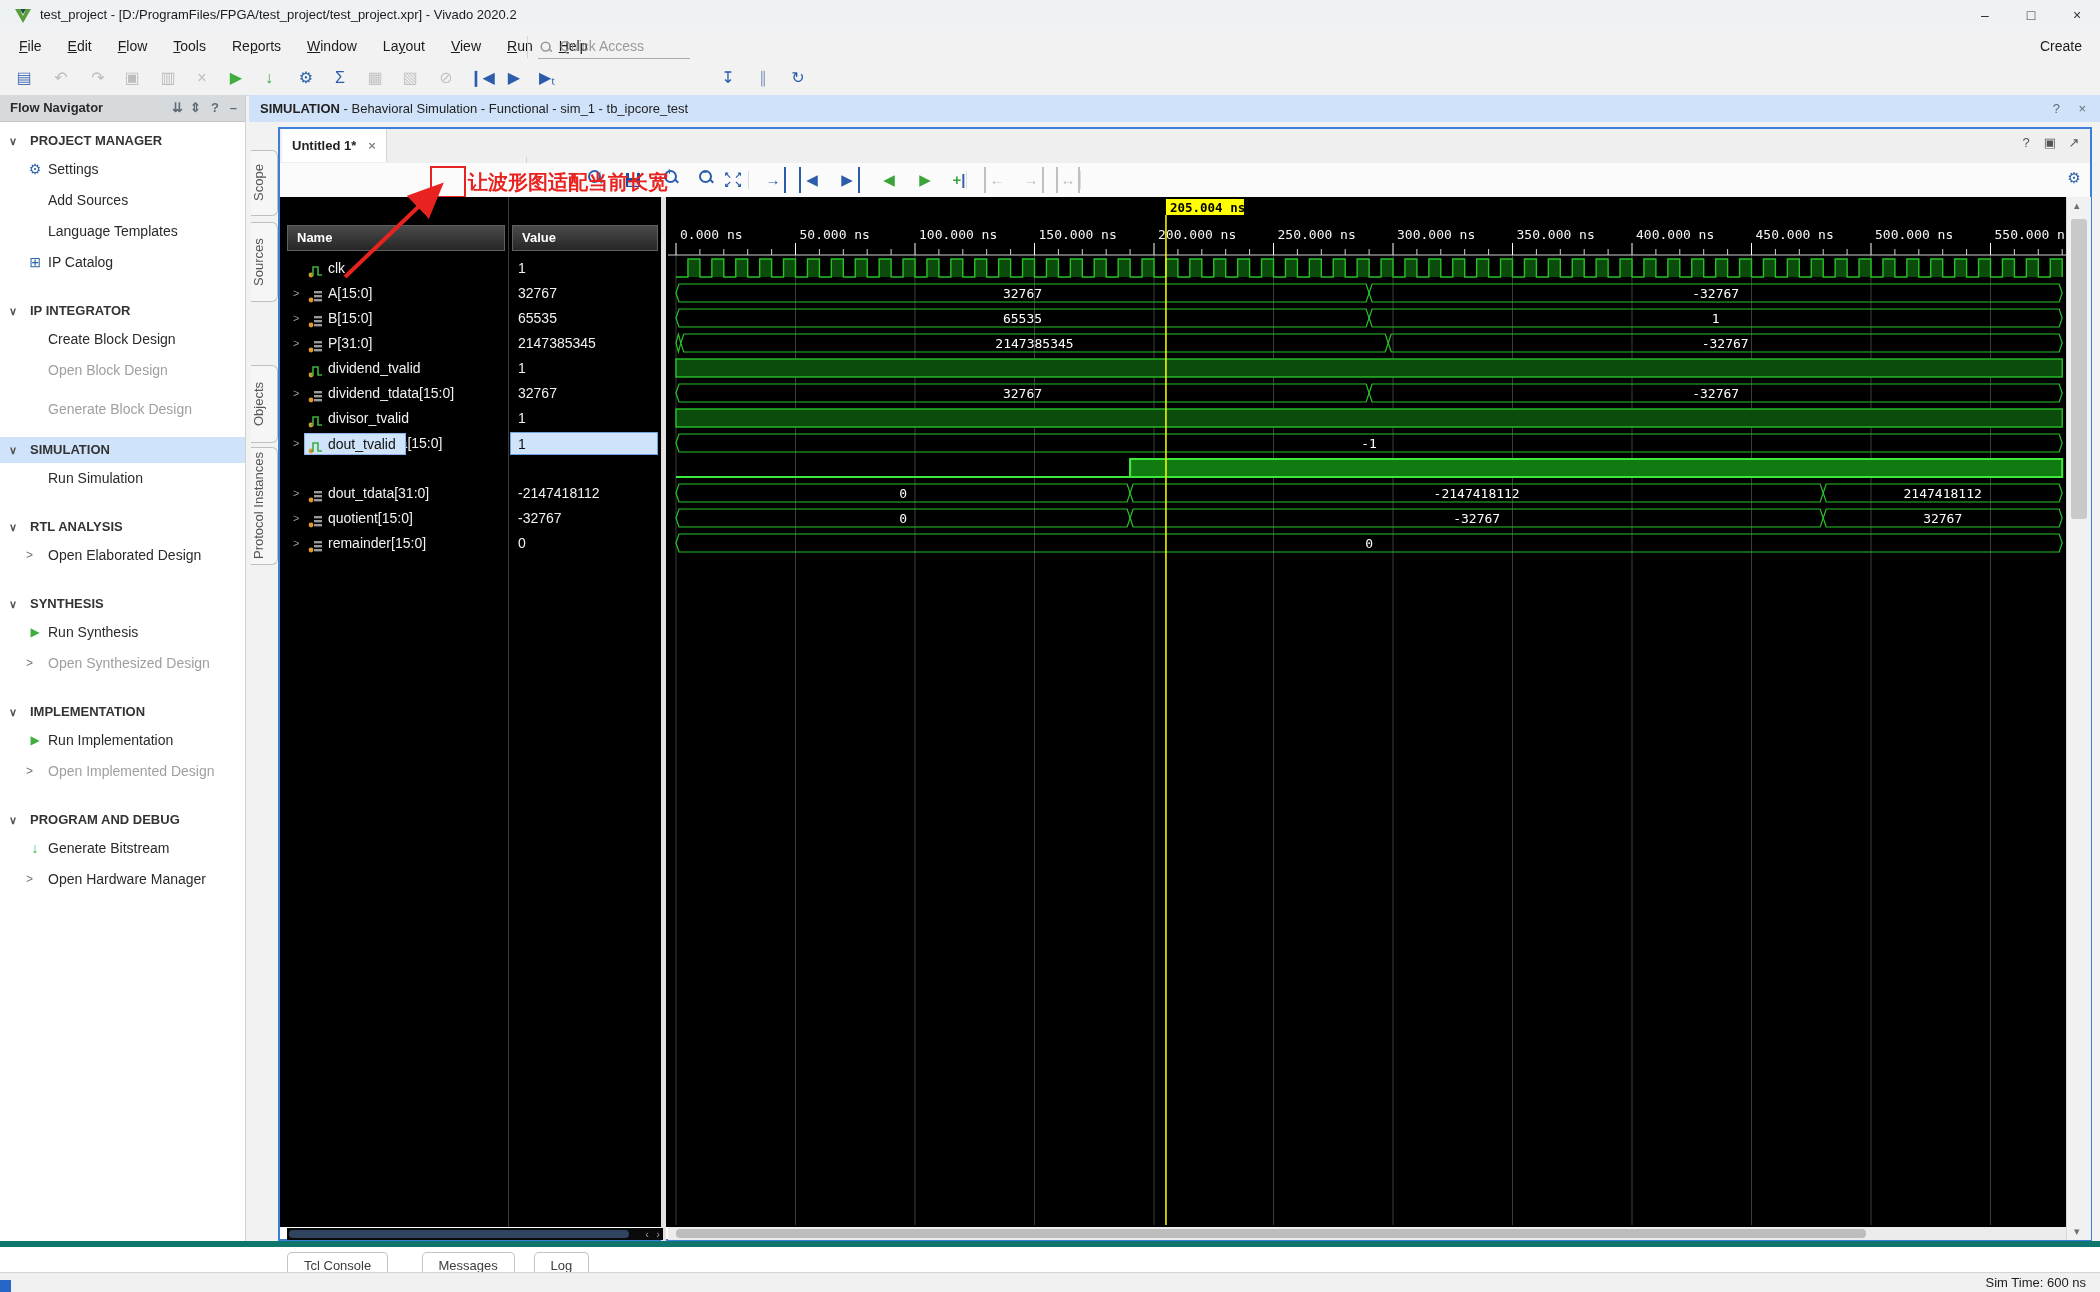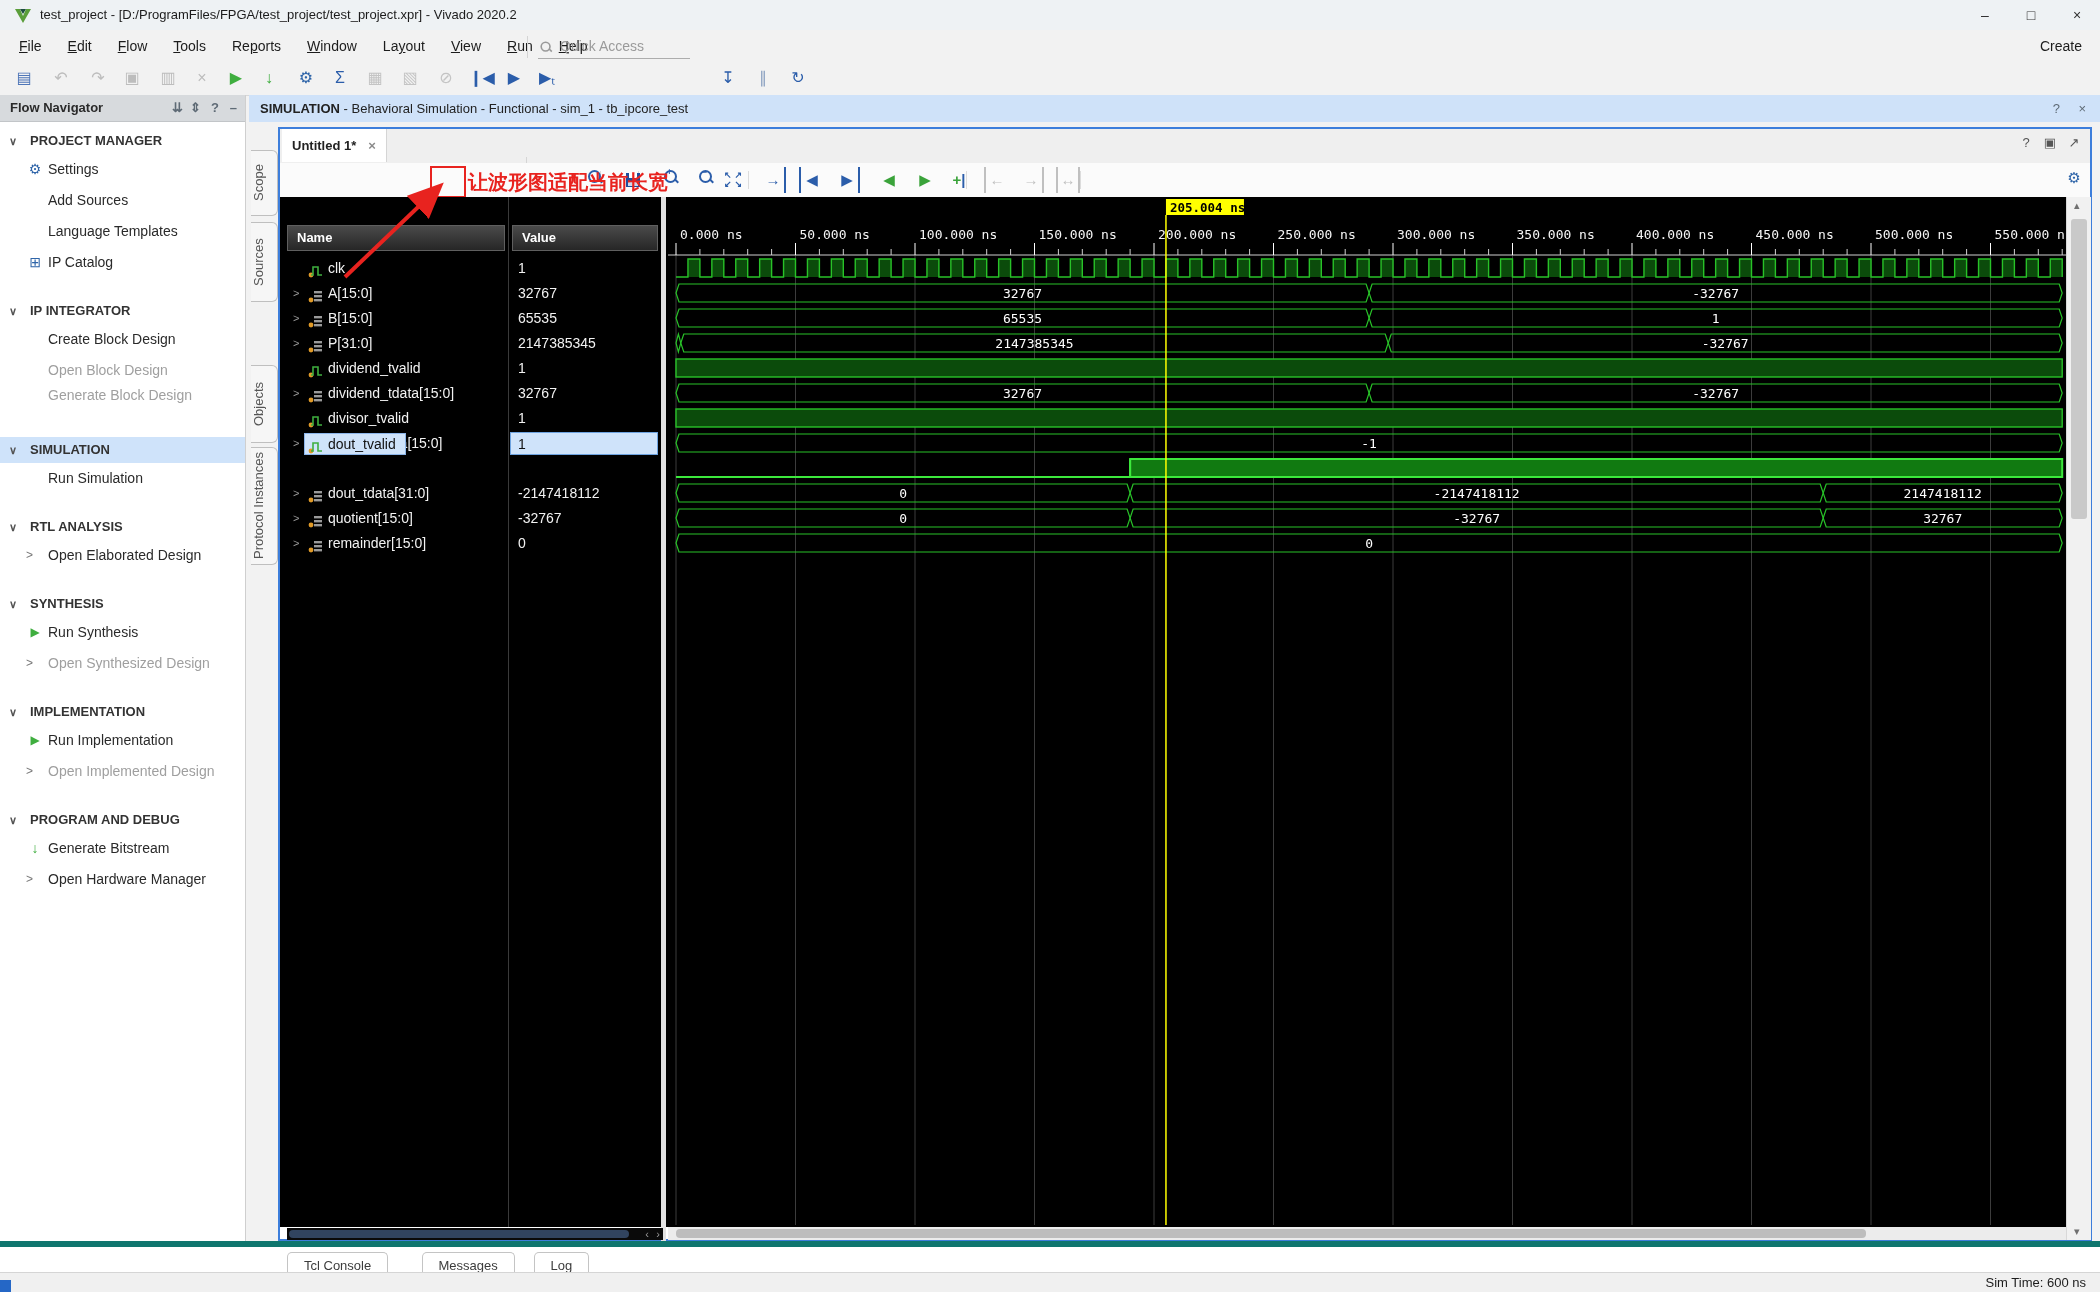--- a/index.html
+++ b/index.html
@@ -187,21 +187,21 @@
       <div class="fn-section" style="top: 298px;">
         <span class="fn-chev">∨</span>
         <span style="position:absolute;left:30px">IP INTEGRATOR</span>
       </div>
       <div class="fn-item" style="top: 326px;">
         <span class="fn-label">Create Block Design</span>
       </div>
       <div class="fn-item disabled" style="top: 357px;">
         <span class="fn-label">Open Block Design</span>
       </div>
-      <div class="fn-item disabled" style="top: 382px; padding-left: 8px;">
+      <div class="fn-item disabled" style="top: 396px; padding-left: 8px;">
         <span class="fn-label">Generate Block Design</span>
       </div>
       <div class="fn-section" style="top: 437px; background: rgb(207, 227, 250);">
         <span class="fn-chev">∨</span>
         <span style="position:absolute;left:30px">SIMULATION</span>
       </div>
       <div class="fn-item" style="top: 465px;">
         <span class="fn-label">Run Simulation</span>
       </div>
       <div class="fn-section" style="top: 514px;">

